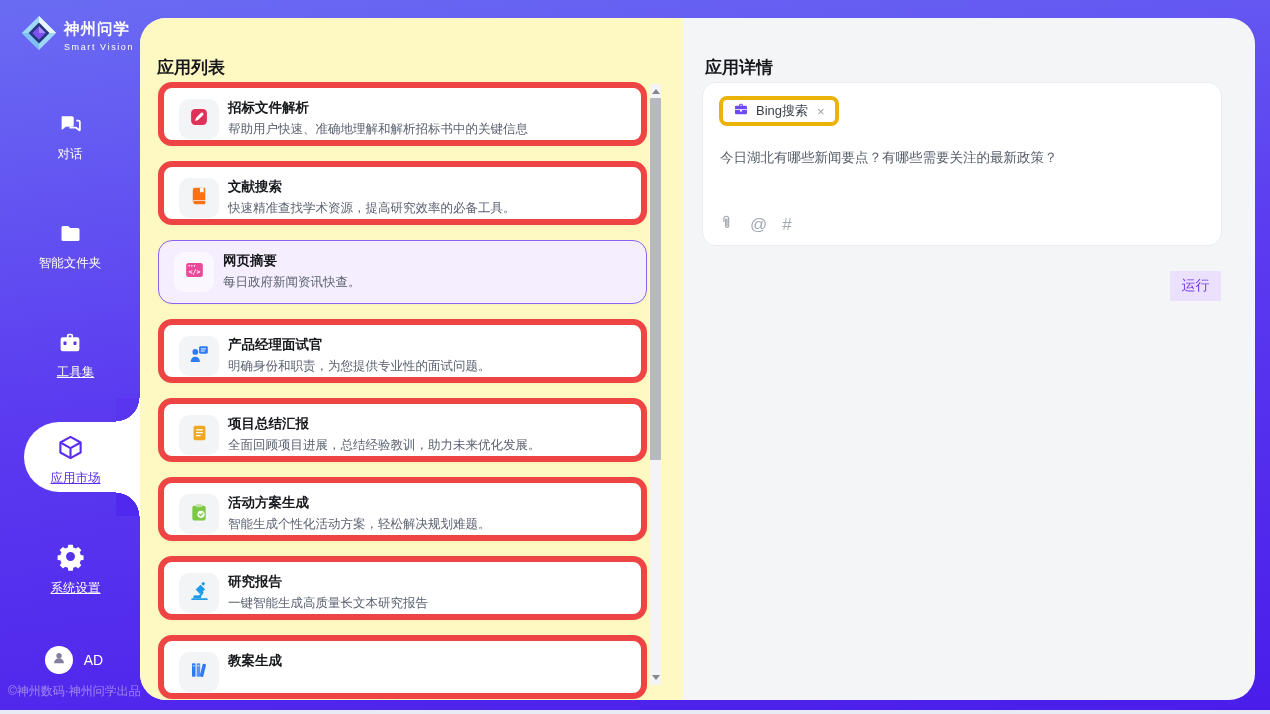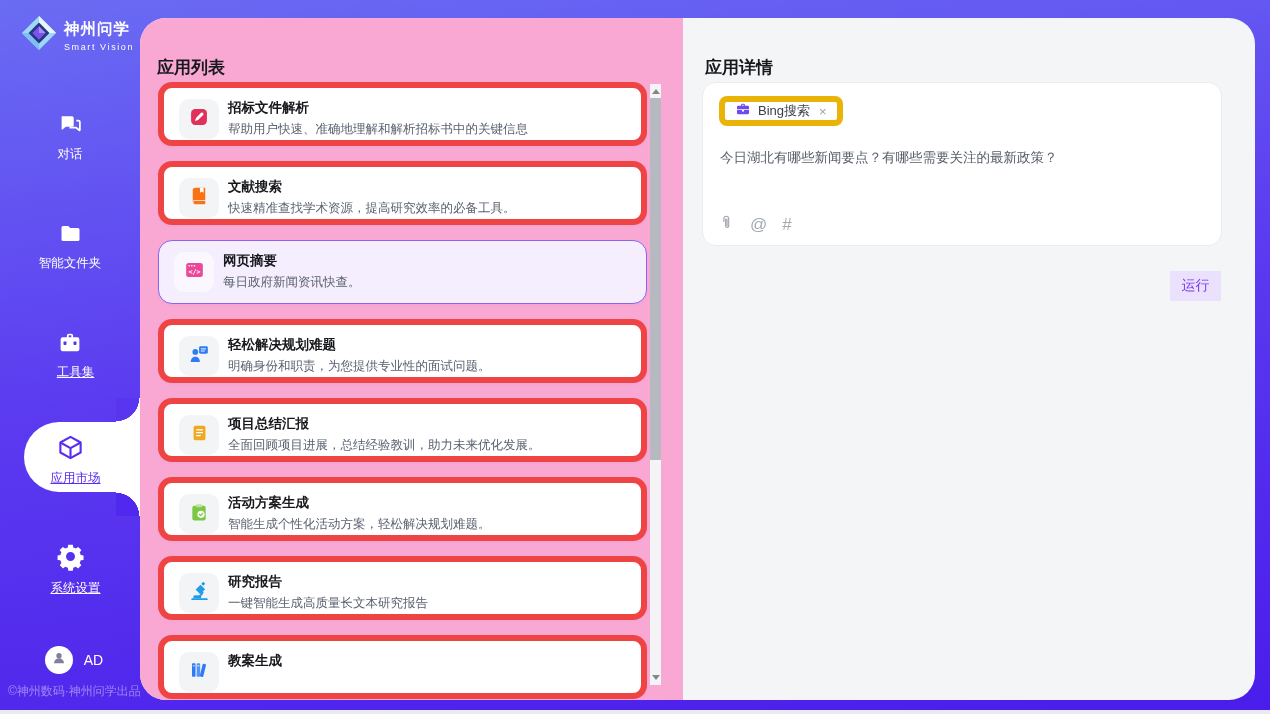--- a/index.html
+++ b/index.html
@@ -23,21 +23,21 @@
   .notch.top { top:398px; background:radial-gradient(circle 24px at 0 0, #5a35ef 0 23px, #fff 23.4px); }
   .notch.bot { top:492px; background:radial-gradient(circle 24px at 0 100%, #5128ee 0 23px, #fff 23.4px); }
   .avatar-row { position:absolute; left:0; top:646px; width:148px; display:flex; align-items:center; justify-content:center; gap:11px;text-align:right; }
   .avatar { width:28px; height:28px; border-radius:50%; background:#fff; display:flex; align-items:center; justify-content:center; }
   .avatar-name { color:#fff; font-size:14px; }
   .copyright { position:absolute; left:8px; top:683px; font-size:12px; color:rgba(255,255,255,.42); }
 
   
   .content { position:absolute; left:140px; top:18px; width:1115px; height:682px;
              background:#f4f5f7; border-radius:26px; overflow:hidden; }
-  .list-panel { position:absolute; left:0; top:0; width:543px; height:682px; background:#f9a8d4; }
+  .list-panel { position:absolute; left:0; top:0; width:543px; height:682px; background:#fef9c3; }
   .panel-title { position:absolute; font-size:17px; font-weight:bold; color:#17181c; }
 
   
   .app-card { position:absolute; left:18px; width:489px; height:64px; background:#fff;
               border:6px solid #ef4444; border-radius:14px; box-shadow:0 1px 3px rgba(22,22,40,.04); cursor:pointer; }
   .app-card.selected { background:#f5eefe; border:1px solid #8a63f2; }
   .tile { position:absolute; left:15px; top:11px; width:40px; height:40px; border-radius:10px;
           background:#f3f4f6; display:flex; align-items:center; justify-content:center; }
   .app-card.selected .tile { background:#fbf7ff; }
   .app-name { position:absolute; left:64px; top:11px; font-size:13.5px; font-weight:bold; color:#17181c; }
@@ -47,21 +47,21 @@
   .scrollbar { position:absolute; left:510px; top:66px; width:11px; height:601px; background:#f4f4f6; }
   .sb-thumb { position:absolute; left:0; top:14px; width:11px; height:362px; background:#b6b9bf; border-radius:1px; }
   .sb-up, .sb-down { position:absolute; left:1.5px; width:0; height:0; border-left:4px solid transparent; border-right:4px solid transparent; }
   .sb-up { top:5px; border-bottom:5px solid #85878c; }
   .sb-down { bottom:5px; border-top:5px solid #85878c; }
 
   
   .detail-card { position:absolute; left:562px; top:64px; width:520px; height:164px; background:#fff;
                  border:1px solid #ebecf0; border-radius:14px; }
   .chip { position:absolute; left:16px; top:13px; height:30px; display:inline-flex; align-items:center; gap:7px;
-          padding:0 10px; background:#fff; border:6px solid #eab308; border-radius:8px; }
+          padding:0 10px; background:#fff; border:4px solid #eab308; border-radius:8px; }
   .chip-label { font-size:13px; color:#383d46; }
   .chip-close { font-size:13px; color:#9aa0a8; cursor:pointer; margin-left:2px; }
   .prompt { position:absolute; left:17px; top:66px; width:480px; font-size:13.5px; color:#565d69; }
   .attach-row { position:absolute; left:15px; top:130px; display:flex; align-items:center; gap:15px; color:#a4a9b2; }
   .attach-row .txt-ic { font-size:17px; line-height:19px; cursor:pointer; }
   .run-btn { position:absolute; left:1030px; top:253px; width:51px; height:30px; background:#ebe1fc; color:#7a3bf0;
              border:none; border-radius:0; font-size:14px; display:flex; align-items:center; justify-content:center; cursor:pointer; }
 </style>
 </head>
 <body>
@@ -163,21 +163,21 @@
         </div>
         <div class="app-card" style="top: 301px;">
           <span class="tile">
             <span><svg width="21" height="21" viewBox="0 0 24 24">
                 <rect x="11.5" y="2.5" width="10" height="8.5" rx="1.6" fill="#2f7bf5"></rect>
                 <path d="M14 5.6h5M14 8h3.6" stroke="#fff" stroke-width="1.1" stroke-linecap="round"></path>
                 <circle cx="7.2" cy="9" r="3.3" fill="#2f7bf5"></circle>
                 <path d="M2 20.5c0-3.6 2.4-5.8 5.2-5.8s5.2 2.2 5.2 5.8z" fill="#2f7bf5"></path>
               </svg></span>
           </span>
-          <div class="app-name">轻松解决规划难题</div>
+          <div class="app-name">产品经理面试官</div>
           <div class="app-desc">明确身份和职责，为您提供专业性的面试问题。</div>
         </div>
         <div class="app-card" style="top: 380px;">
           <span class="tile">
             <span><svg width="19" height="20" viewBox="0 0 24 24">
                 <rect x="4.5" y="2.8" width="15" height="18.4" rx="2.2" fill="#f0a820"></rect>
                 <path d="M8.2 8h7.6M8.2 11.6h7.6M8.2 15.2h4.8" stroke="#fff" stroke-width="1.5" stroke-linecap="round"></path>
               </svg></span>
           </span>
           <div class="app-name">项目总结汇报</div>

